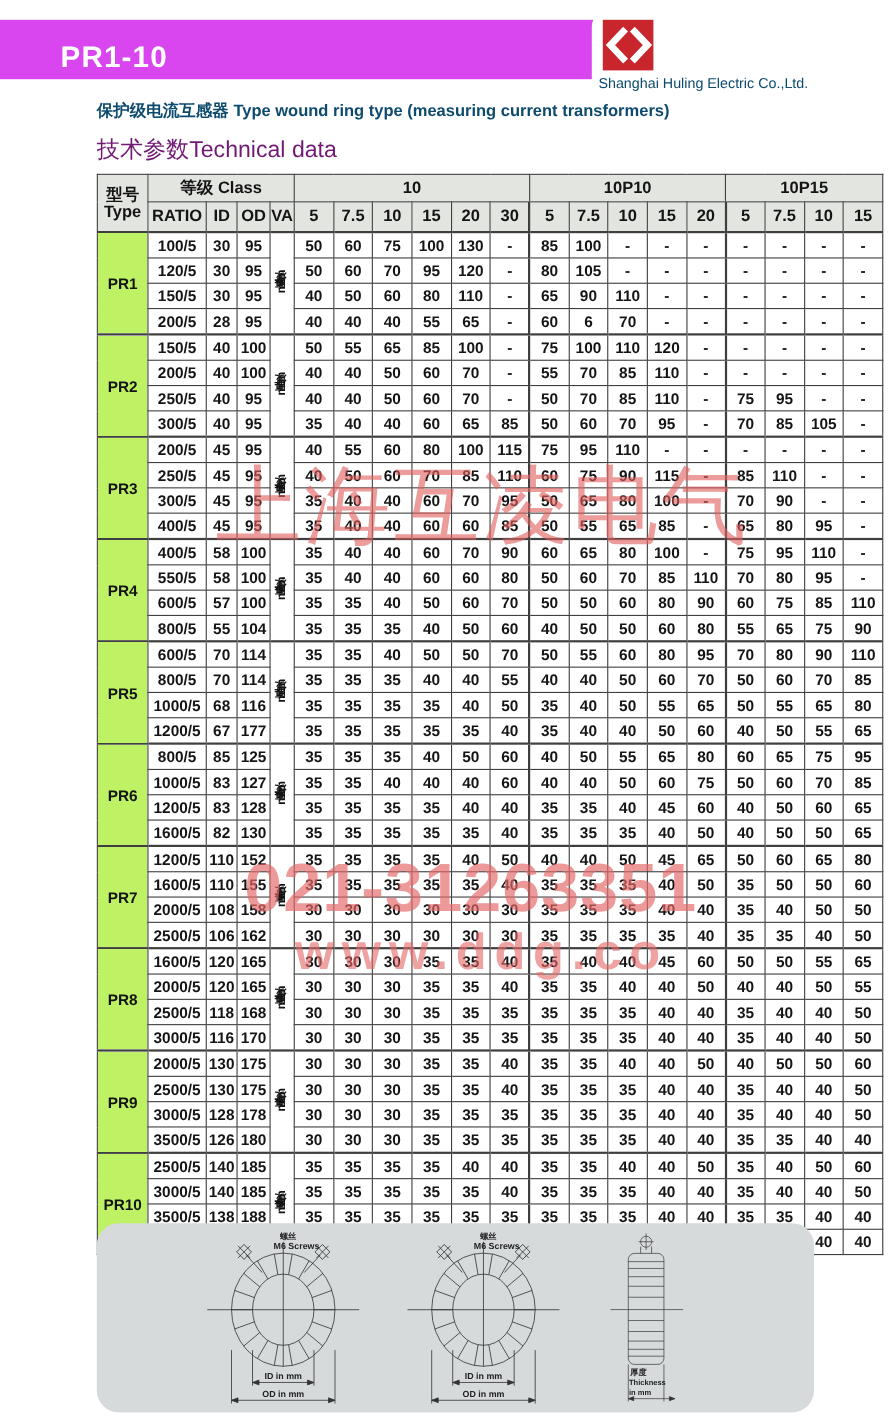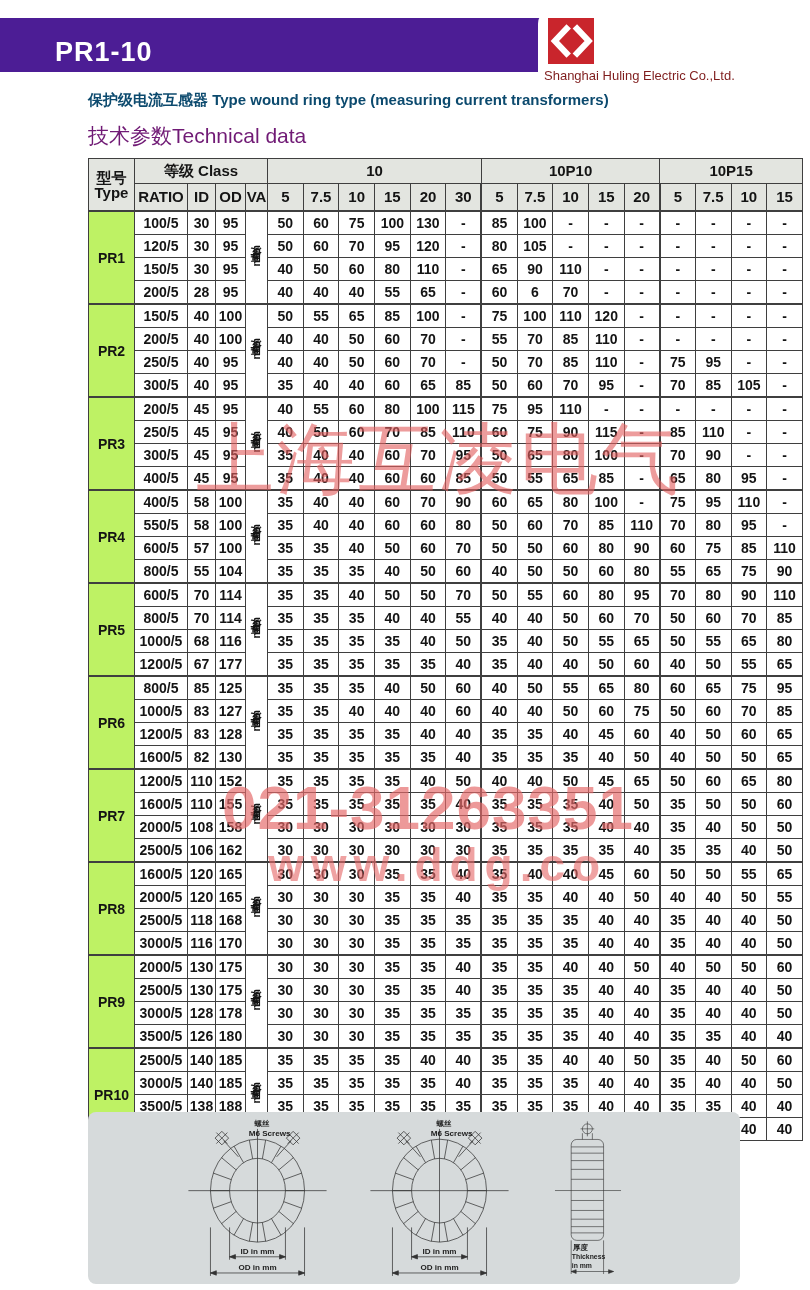--- a/index.html
+++ b/index.html
@@ -1,27 +1,27 @@
 <!DOCTYPE html>
 <html><head>
 <meta charset="utf-8">
 <style>
   html,body{margin:0;padding:0;}
   body{
     width:810px;height:1290px;position:relative;background:#ffffff;
     font-family:"Liberation Sans", sans-serif;overflow:hidden;
   }
   
-  .topbar{position:absolute;left:0;top:18px;width:718px;height:54px;background:#4c1d95;}
+  .topbar{position:absolute;left:0;top:18px;width:718px;height:54px;background:#d946ef;}
   .model{position:absolute;left:55px;top:19px;font-size:27px;font-weight:bold;color:#fff;letter-spacing:1px;}
   .model-sub{position:absolute;left:55px;top:50px;font-size:15px;color:#fff;letter-spacing:.5px;white-space:nowrap;}
   .logo-panel{position:absolute;left:538px;top:10px;width:219px;height:78px;background:#fff;border-radius:14px;}
   .logo-mark{position:absolute;left:10px;top:8px;width:46px;height:46px;background:#c9252c;}
   .brand-cn{position:absolute;left:66px;top:12px;font-size:31px;font-weight:bold;color:#737478;letter-spacing:2px;white-space:nowrap;}
-  .company{position:absolute;left:6px;top:58px;font-size:13px;color:#7f1d1d;white-space:nowrap;}
+  .company{position:absolute;left:6px;top:58px;font-size:13px;color:#0c4a6e;white-space:nowrap;}
   
   .section-title{position:absolute;left:88px;top:91px;font-size:15px;font-weight:bold;color:#0c4a6e;white-space:nowrap;}
   .tech-title{position:absolute;left:88px;top:122px;font-size:21px;font-weight:normal;color:#701a75;white-space:nowrap;}
   
   table.data{
     position:absolute;left:88px;top:158px;width:715px;border-collapse:collapse;table-layout:fixed;
   }
   table.data th, table.data td{
     border:1px solid #3f3f3f;text-align:center;vertical-align:middle;
     font-size:14px;font-weight:bold;color:#141414;padding:0;height:22px;line-height:14px;
@@ -37,21 +37,21 @@
   tr.group-first th, tr.group-first td{border-top:2px solid #3f3f3f;}
   td.va-cell span{display:inline-block;writing-mode:vertical-rl;transform:rotate(180deg);
     font-size:11px;font-weight:bold;letter-spacing:2px;line-height:1;}
   .gsep{border-right-width:2px !important;}
   
   .wm{position:absolute;z-index:5;pointer-events:none;white-space:nowrap;}
   .wm-brand{left:196px;top:368px;font-size:78px;font-weight:normal;letter-spacing:3px;color:rgba(226,96,96,.62);margin-top:40px;}
   .wm-phone{left:222px;top:772px;font-size:62px;font-weight:bold;letter-spacing:1px;color:rgba(229,105,105,.68);}
   .wm-site{left:268px;top:838px;font-size:46px;font-weight:bold;letter-spacing:7px;color:rgba(229,105,105,.62);}
   
-  .diagram-panel{position:absolute;left:88px;top:1112px;width:652px;height:172px;background:#d6dadb;border-radius:8px;}
+  .diagram-panel{position:absolute;left:88px;top:1112px;width:652px;height:172px;background:#d6dadb;border-radius:20px;}
   .diagram-panel svg{position:absolute;}
   .diag1{left:96px;top:5px;}
   .diag2{left:278px;top:5px;}
   .diag3{left:462px;top:4px;}
   svg text{fill:#222;font-family:"Liberation Sans",sans-serif;font-weight:bold;}
 </style>
 </head>
 <body>
 
 <div class="topbar">

